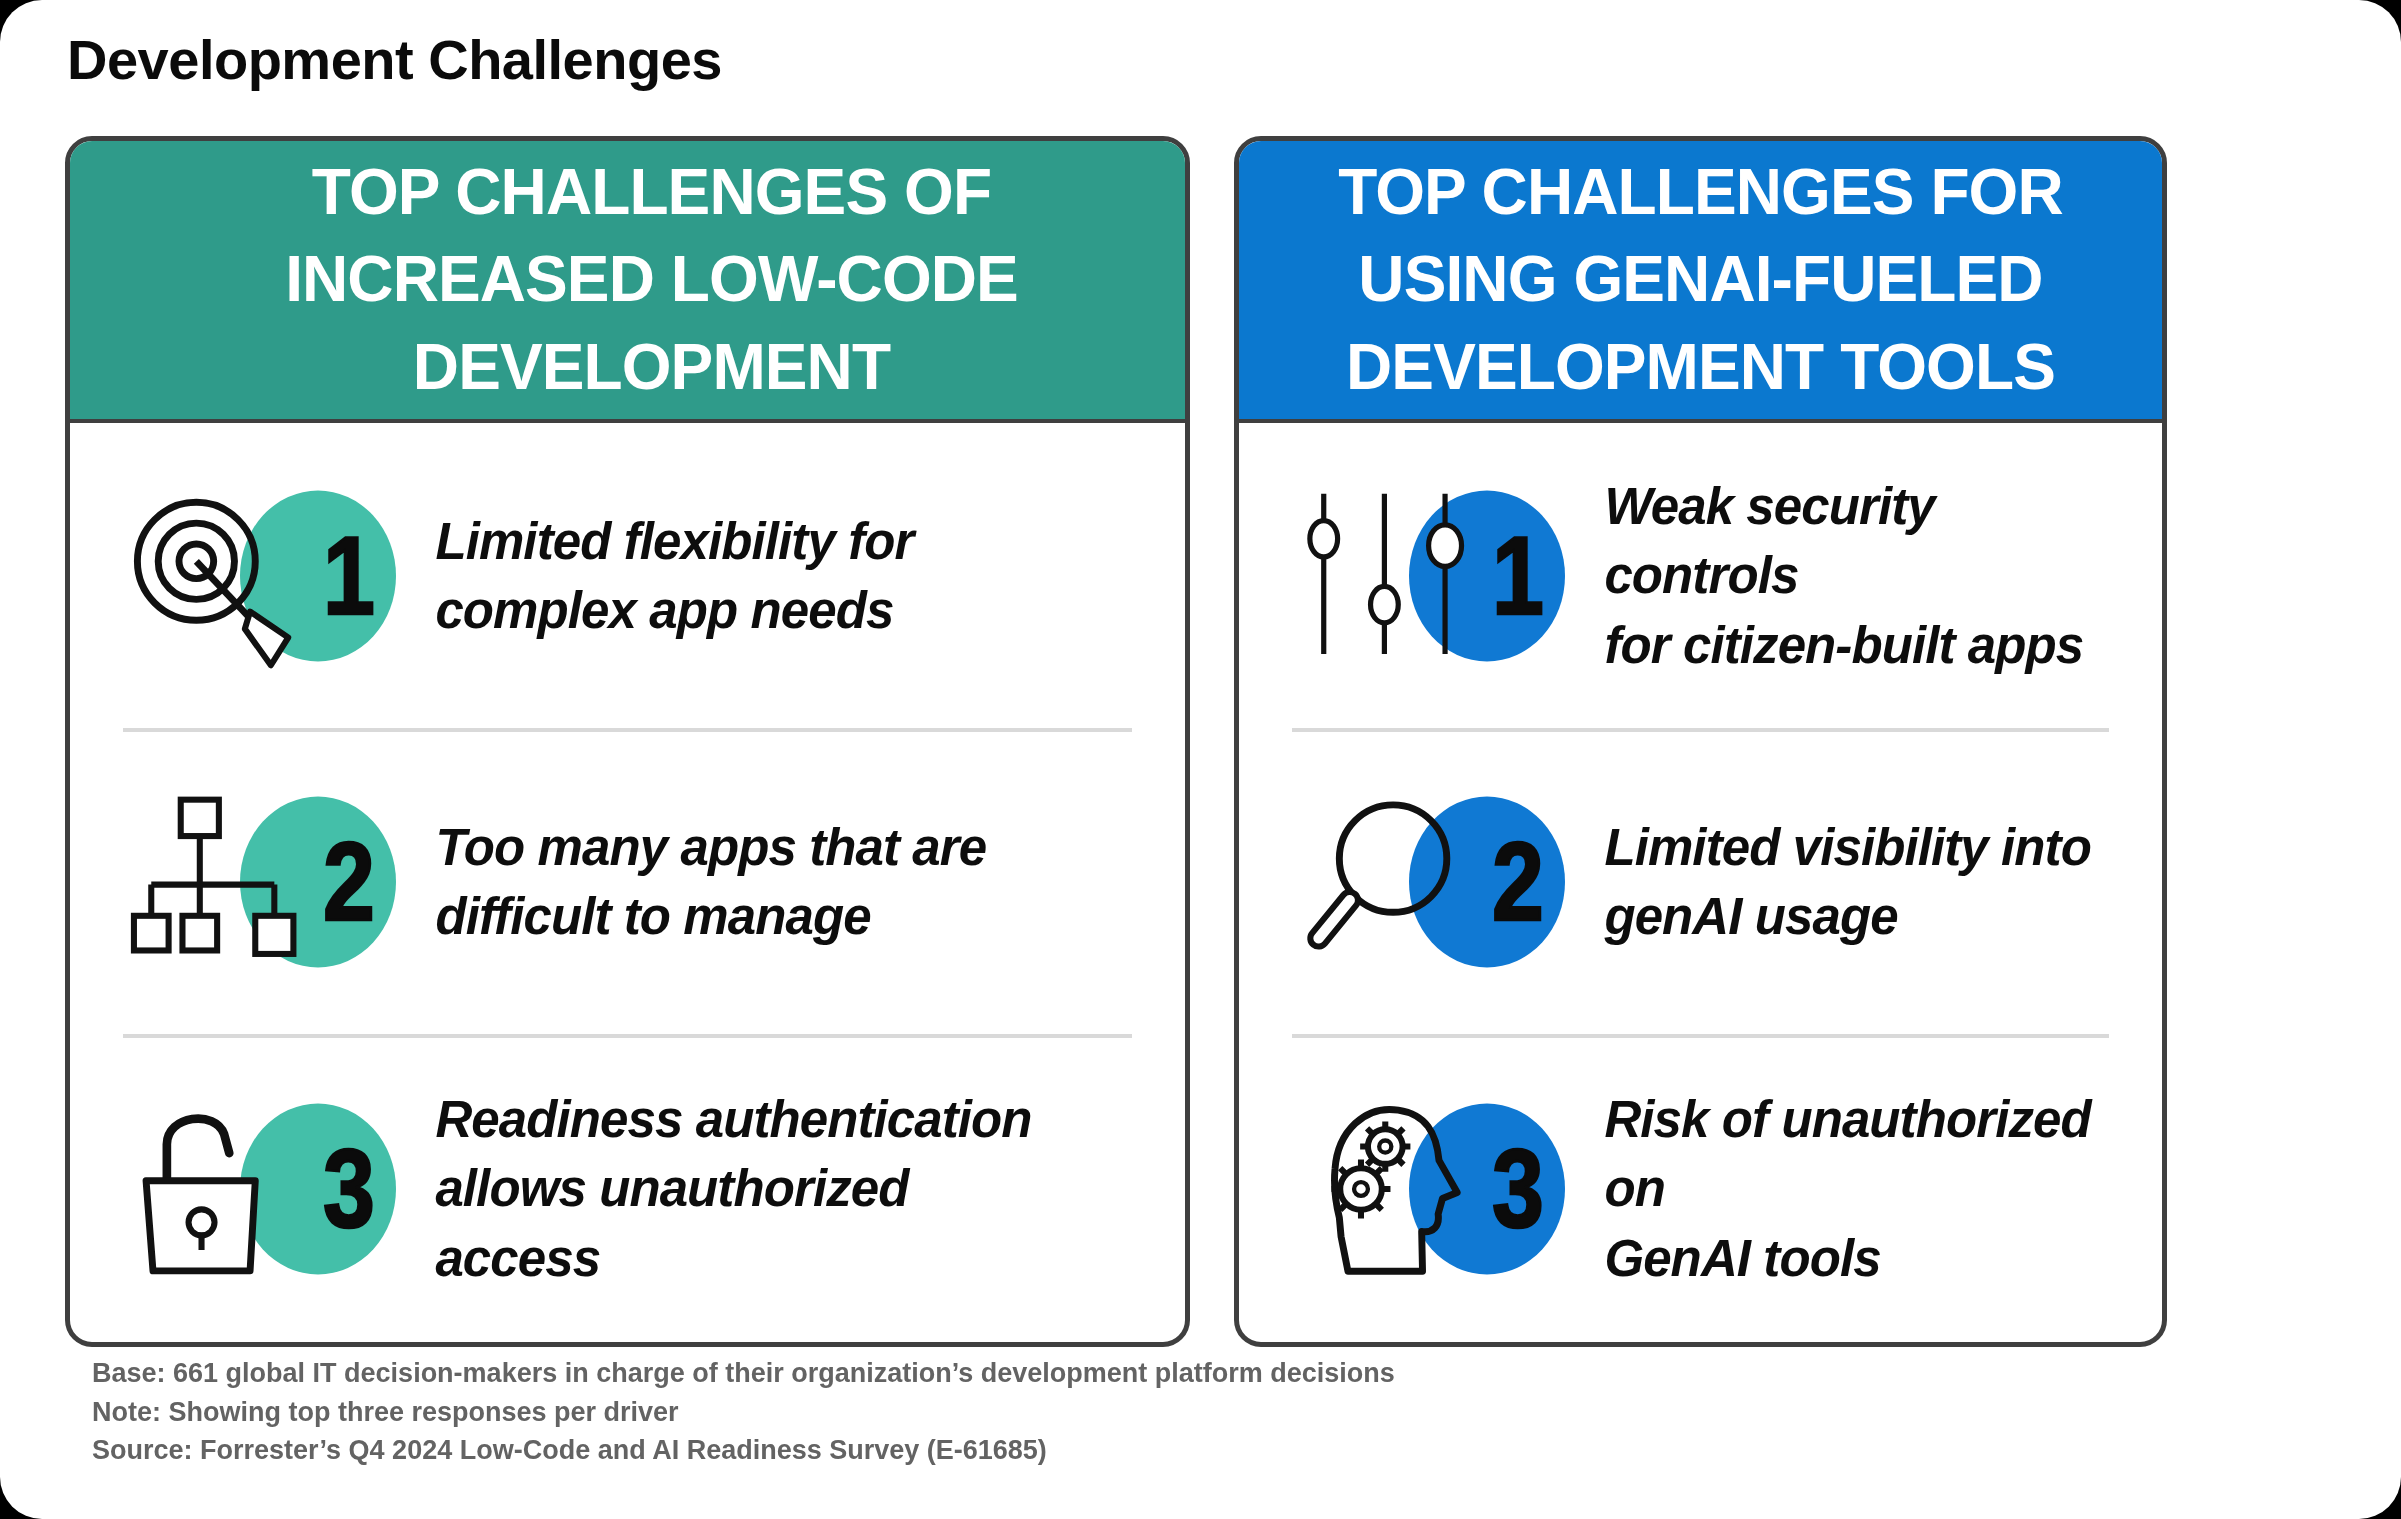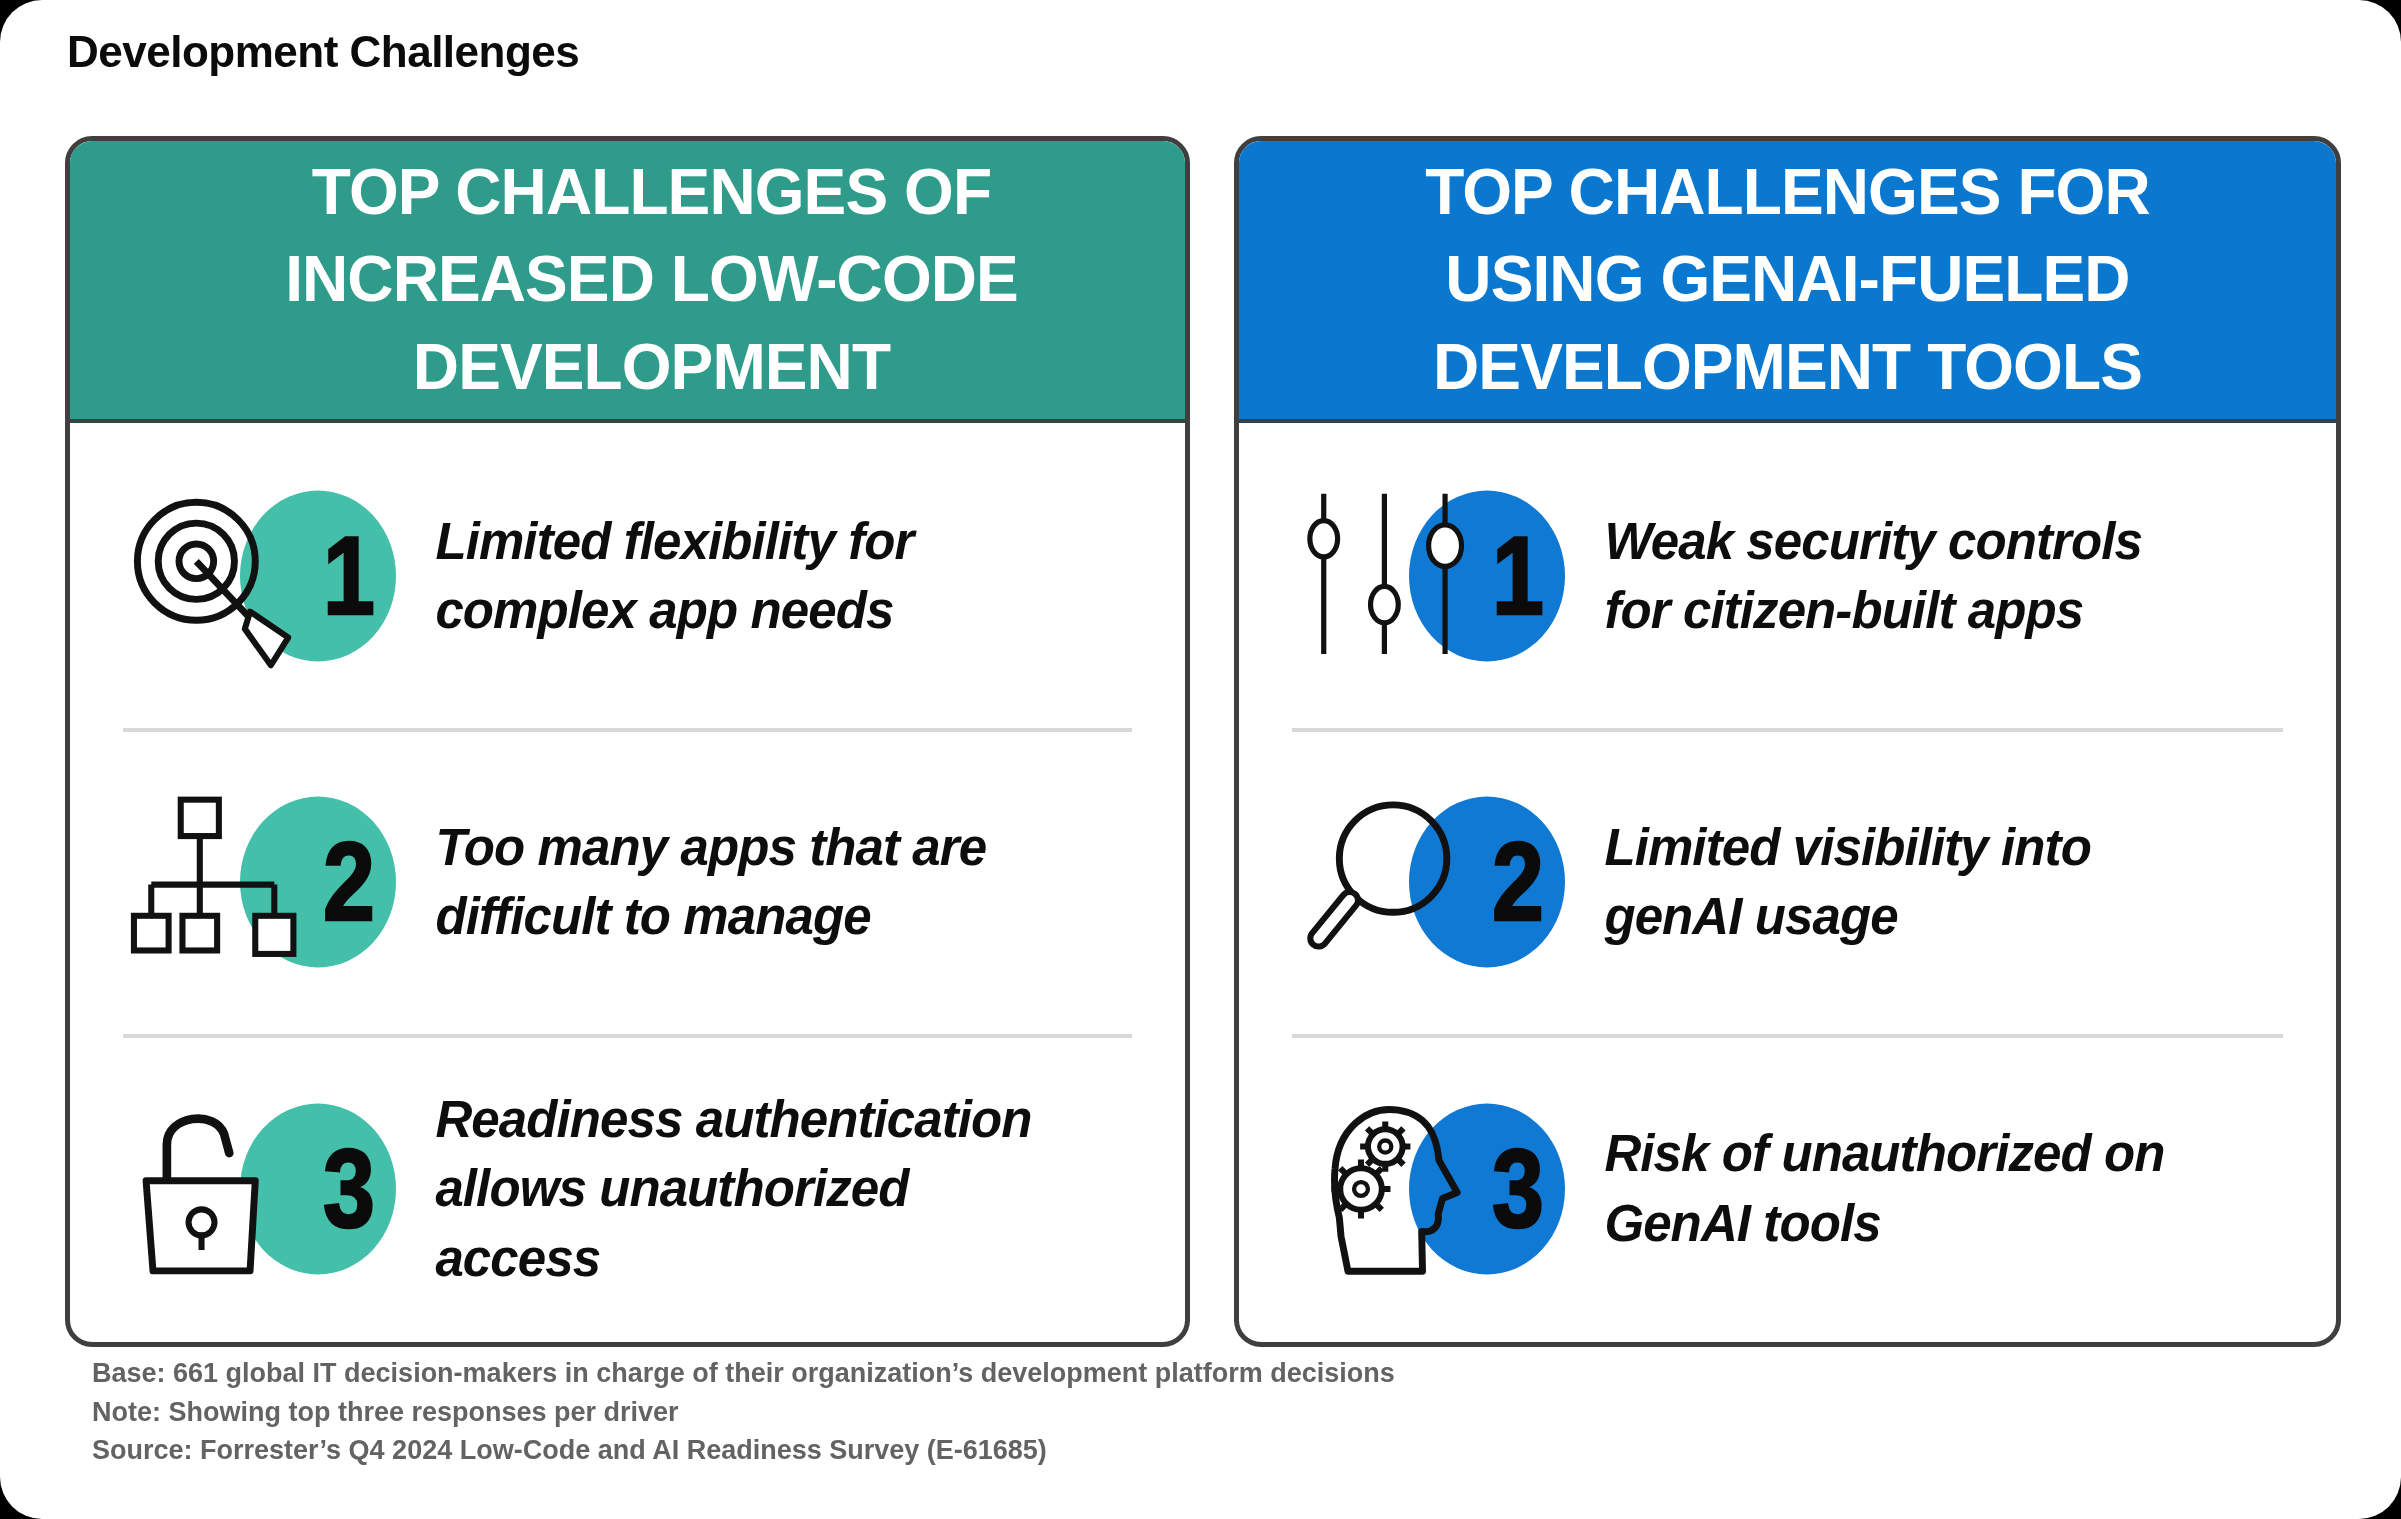--- a/index.html
+++ b/index.html
@@ -1,23 +1,23 @@
 <!DOCTYPE html>
 <html style="--teal-header: #2f9b8a; --teal-circle: #44bfa9; --blue-header: #0b78cf; --blue-circle: #1079d3; --panel-border: #3f3f3f; --divider: #d9d9d9; --footer-text: #636363; --header-text: #ffffff;font-size:14.5px"><head>
 <meta charset="utf-8">
 <style>
   html,body{margin:0;padding:0;background:#000;}
   .page{position:relative;width:2401px;height:1519px;background:#fff;border-radius:42px;overflow:hidden;
         font-family:"Liberation Sans","DejaVu Sans",sans-serif;color:#0d0d0d;}
-  .page-title{position:absolute;left:67px;top:27px;margin:0;font-size:44px;font-weight:700;
+  .page-title{position:absolute;left:67px;top:27px;margin:0;font-size:56px;font-weight:700;
         letter-spacing:-0.5px;color:#0b0b0b;text-align:right;}
   .panel{position:absolute;top:136px;height:1211px;box-sizing:border-box;background:#fff;
         border:5.4px solid var(--panel-border,#3f3f3f);border-radius:27px;display:flex;flex-direction:column;overflow:hidden;}
   .panel-left{left:65px;width:1125px;}
-  .panel-right{left:1234px;width:1107px;}
+  .panel-right{left:1234px;width:933px;}
   .panel-header{flex:0 0 278px;display:flex;align-items:center;justify-content:center;text-align:center;
         white-space:pre-line;color:var(--header-text,#fff);font-size:64px;font-weight:700;line-height:1.36;
         letter-spacing:-0.9px;border-bottom:4.5px solid var(--panel-border,#3f3f3f);}
   .panel-left .panel-header{background:var(--teal-header,#2f9b8a);padding-left:48px;}
   .panel-right .panel-header{background:var(--blue-header,#0b78cf);}
   .panel-body{flex:1;display:flex;flex-direction:column;}
   .row{flex:1;display:flex;align-items:center;padding:0 23.6px 0 41px;position:relative;}
   .row + .row::before{content:"";position:absolute;top:-1.8px;left:53px;right:53px;height:4.5px;
         background:var(--divider,#d9d9d9);}
   .icon-wrap{position:relative;flex:0 0 299px;height:201px;}

